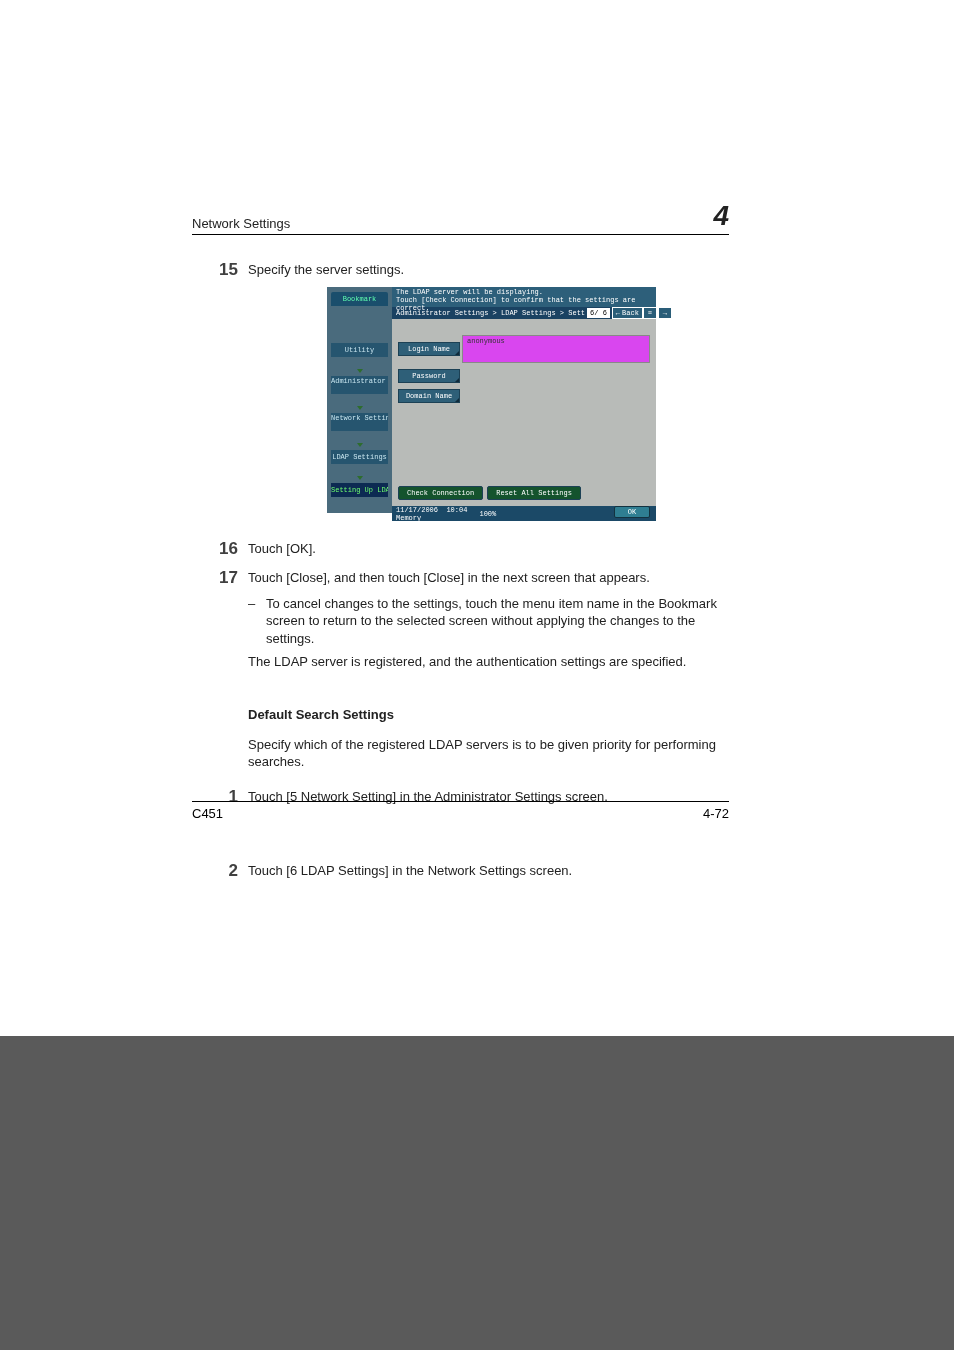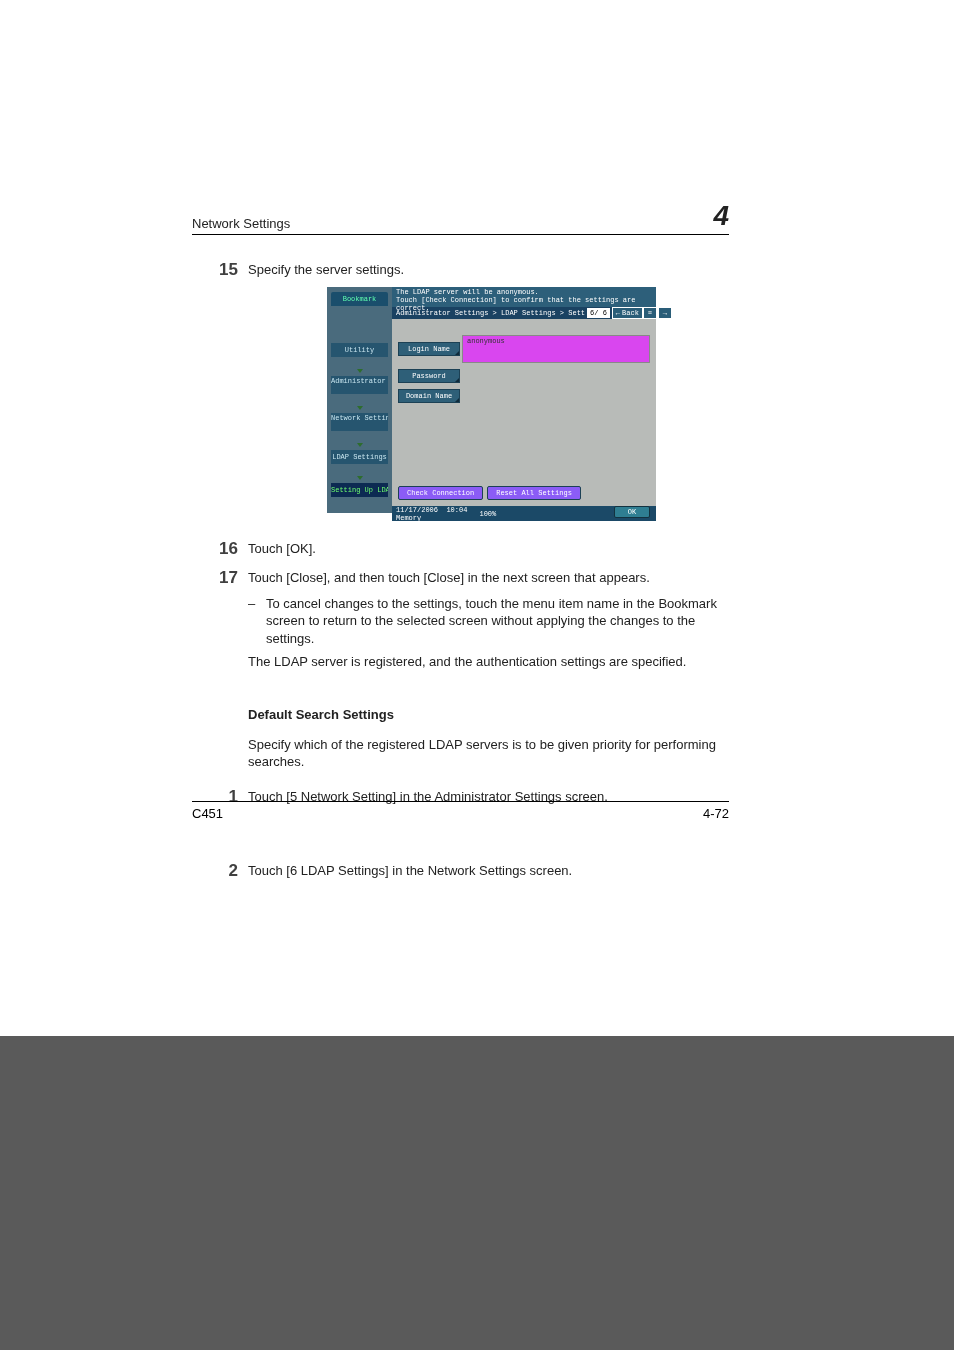--- a/index.html
+++ b/index.html
@@ -233,21 +233,21 @@
   }
   .ss-action-row {
     position: absolute;
     bottom: 6px;
     left: 6px;
     display: flex;
     gap: 4px;
   }
   .ss-action-btn {
     height: 12px;
-    background: #8b5cf6;
+    background: #14532d;
     color: #fff;
     padding: 0 8px;
     line-height: 12px;
     border: 1px solid #1c4155;
     border-radius: 2px;
     position: relative;
   }
   .ss-status {
     height: 13px;
     background: #1b4967;
@@ -303,21 +303,21 @@
       <div class="ss-sidebtn" style="height:17px;line-height:8px;padding-top:1px">Administrator Settings</div>
       <div class="ss-arrow-down"></div>
       <div class="ss-sidebtn" style="height:17px;line-height:8px;padding-top:1px">Network Settings</div>
       <div class="ss-arrow-down"></div>
       <div class="ss-sidebtn">LDAP Settings</div>
       <div class="ss-arrow-down"></div>
       <div class="ss-side-highlight">Setting Up LDAP</div>
     </div>
     <div class="ss-main">
       <div class="ss-topbar">
-        <div>The LDAP server will be anonymous.</div>
+        <div>The LDAP server will be displaying.</div>
         <div>Touch [Check Connection] to confirm that the settings are correct.</div>
       </div>
       <div class="ss-breadcrumb">
         <span>Administrator Settings &gt; LDAP Settings &gt; Sett</span>
         <span class="ss-page-ind">6/ 6</span>
         <span class="ss-back-btn">
           <span style="margin-right:2px">←</span>
           <span>Back</span>
         </span>
         <span class="ss-navbtns">

